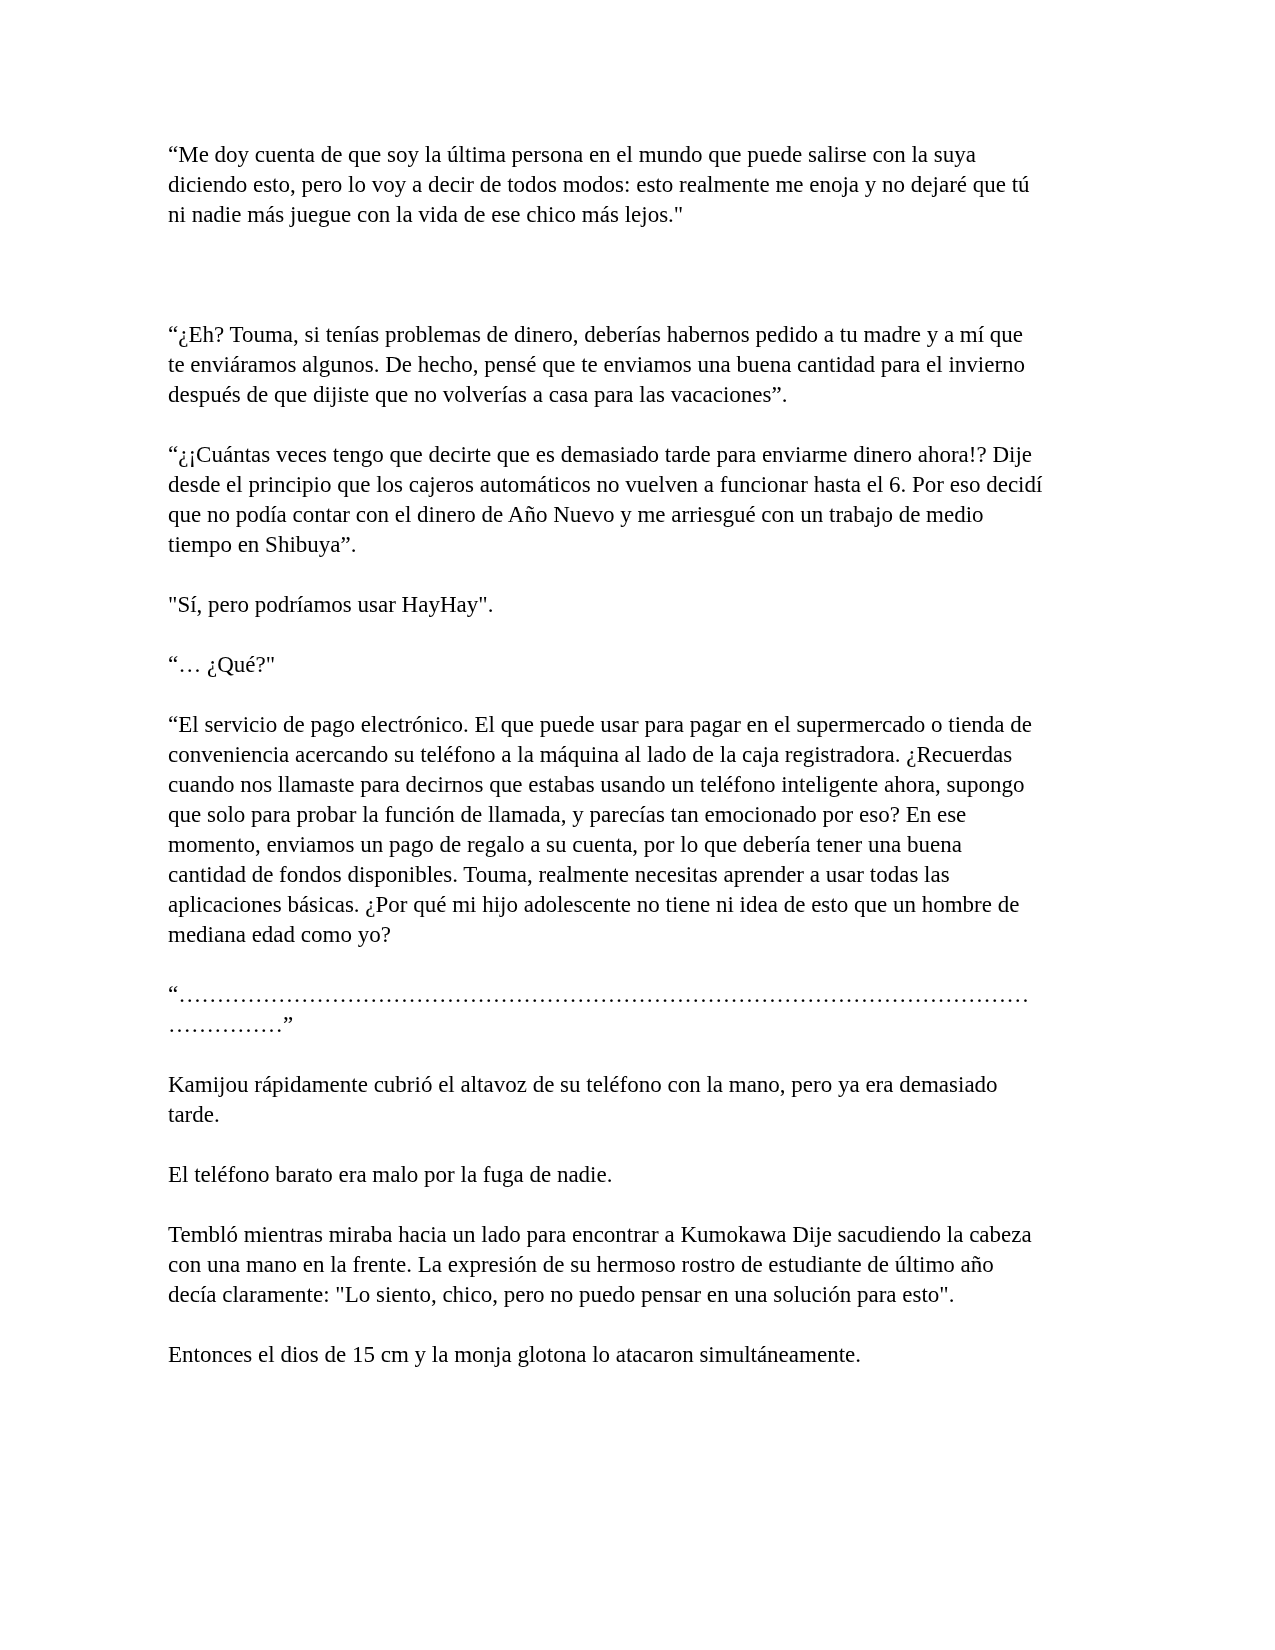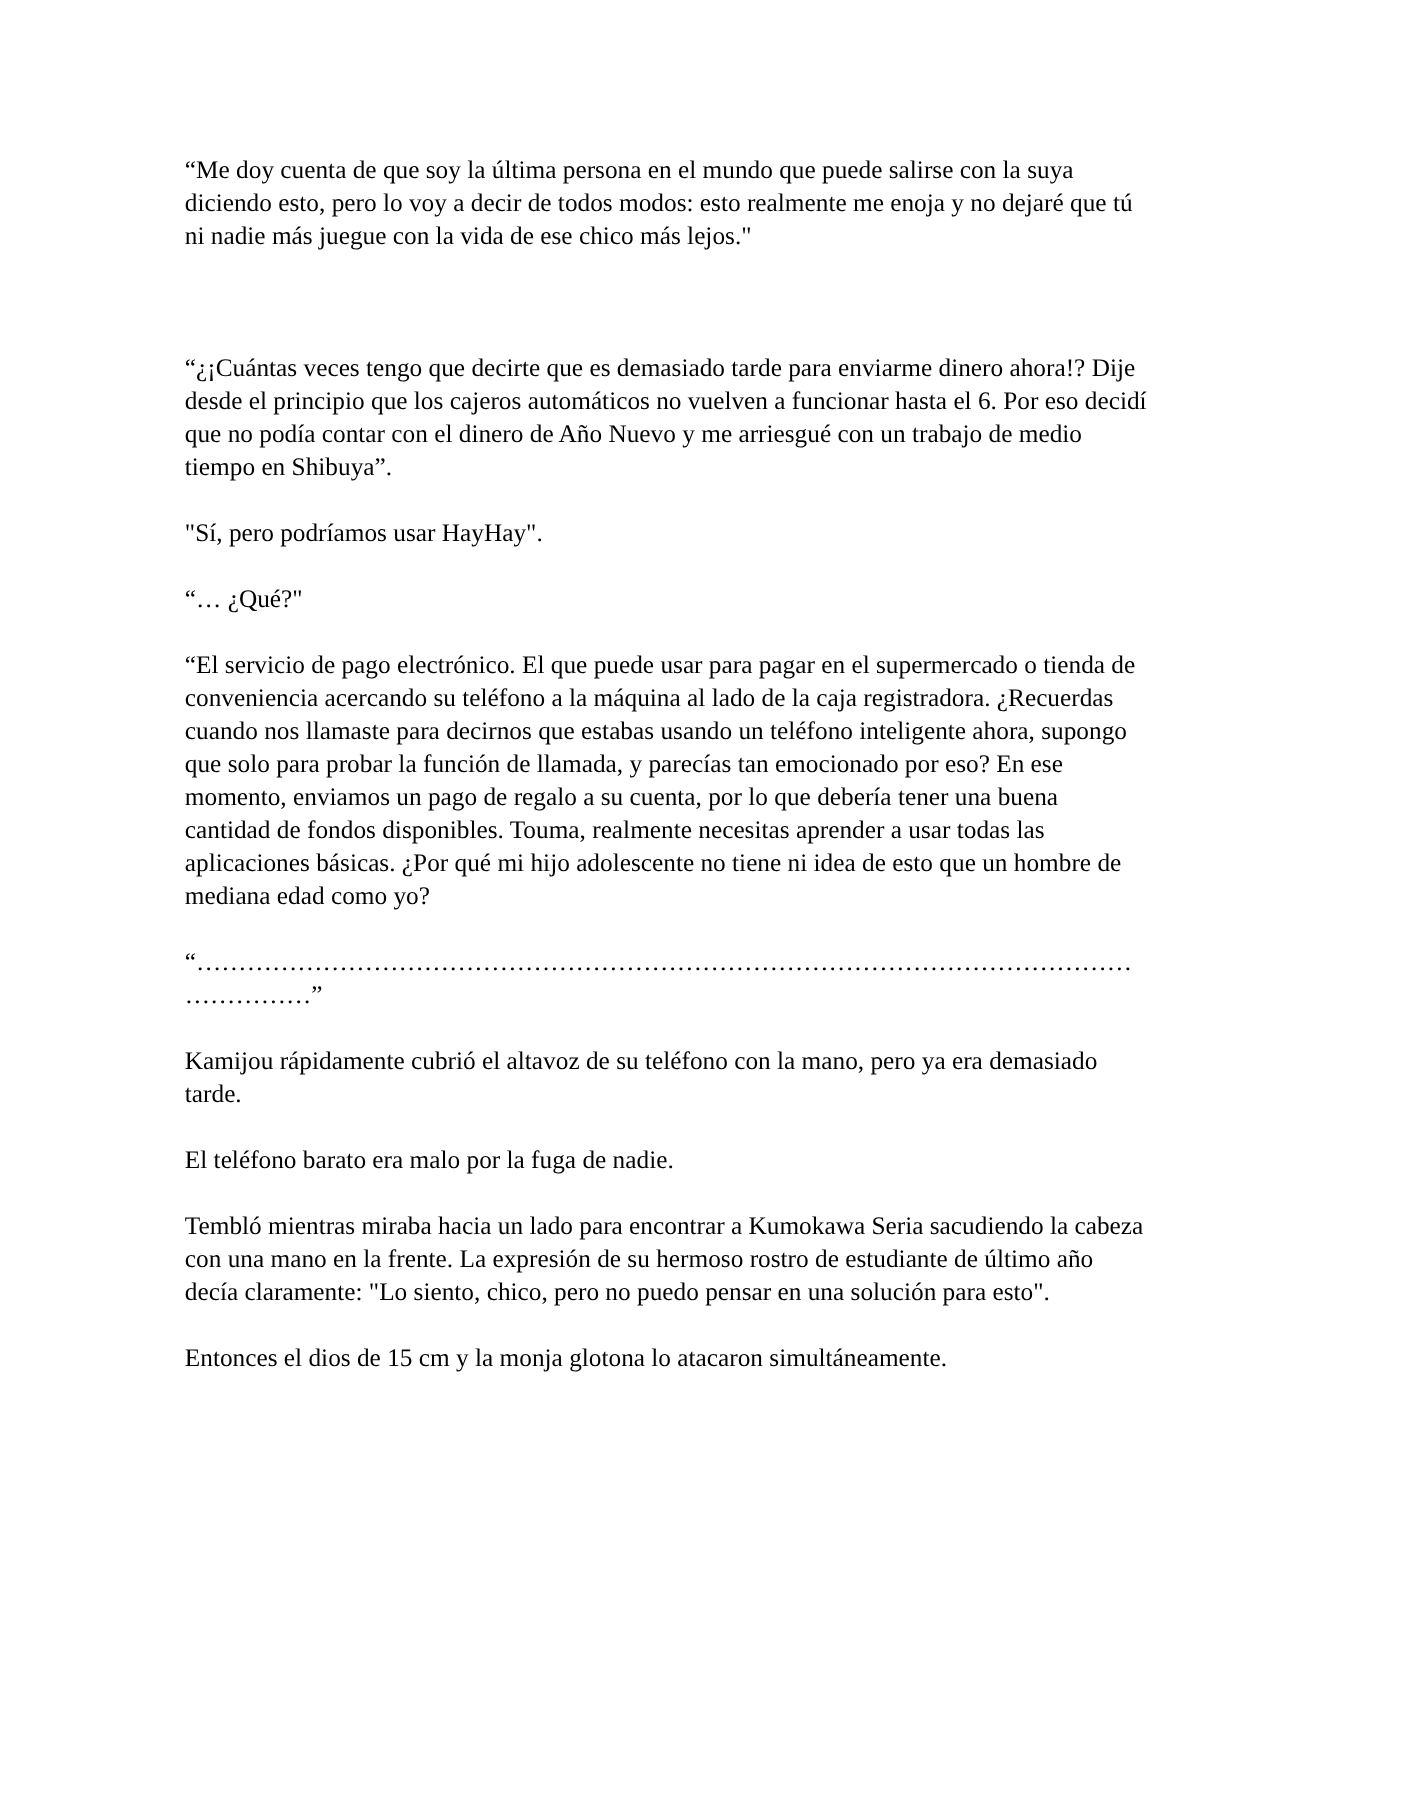--- a/index.html
+++ b/index.html
@@ -34,22 +34,23 @@
   .page p.dots {
     word-break: break-all;
     overflow-wrap: anywhere;
   }
 </style>
 </head>
 <body>
 
 <div class="page">
   <p class="after-break">“Me doy cuenta de que soy la última persona en el mundo que puede salirse con la suya diciendo esto, pero lo voy a decir de todos modos: esto realmente me enoja y no dejaré que tú ni nadie más juegue con la vida de ese chico más lejos."</p>
+  <p>“¿Eh? Touma, si tenías problemas de dinero, deberías habernos pedido a tu madre y a mí que te enviáramos algunos. De hecho, pensé que te enviamos una buena cantidad para el invierno después de que dijiste que no volverías a casa para las vacaciones”.</p>
   <p>“¿¡Cuántas veces tengo que decirte que es demasiado tarde para enviarme dinero ahora!? Dije desde el principio que los cajeros automáticos no vuelven a funcionar hasta el 6. Por eso decidí que no podía contar con el dinero de Año Nuevo y me arriesgué con un trabajo de medio tiempo en Shibuya”.</p>
   <p>"Sí, pero podríamos usar HayHay".</p>
   <p>“… ¿Qué?"</p>
   <p>“El servicio de pago electrónico. El que puede usar para pagar en el supermercado o tienda de conveniencia acercando su teléfono a la máquina al lado de la caja registradora. ¿Recuerdas cuando nos llamaste para decirnos que estabas usando un teléfono inteligente ahora, supongo que solo para probar la función de llamada, y parecías tan emocionado por eso? En ese momento, enviamos un pago de regalo a su cuenta, por lo que debería tener una buena cantidad de fondos disponibles. Touma, realmente necesitas aprender a usar todas las aplicaciones básicas. ¿Por qué mi hijo adolescente no tiene ni idea de esto que un hombre de mediana edad como yo?</p>
   <p class="dots">“………………………………………………………………………………………………………………”</p>
   <p>Kamijou rápidamente cubrió el altavoz de su teléfono con la mano, pero ya era demasiado tarde.</p>
   <p>El teléfono barato era malo por la fuga de nadie.</p>
-  <p>Tembló mientras miraba hacia un lado para encontrar a Kumokawa Seria sacudiendo la cabeza con una mano en la frente. La expresión de su hermoso rostro de estudiante de último año decía claramente: "Lo siento, chico, pero no puedo pensar en una solución para esto".</p>
+  <p>Tembló mientras miraba hacia un lado para encontrar a Kumokawa Dije sacudiendo la cabeza con una mano en la frente. La expresión de su hermoso rostro de estudiante de último año decía claramente: "Lo siento, chico, pero no puedo pensar en una solución para esto".</p>
   <p>Entonces el dios de 15 cm y la monja glotona lo atacaron simultáneamente.</p>
 </div>
 
 </body></html>

